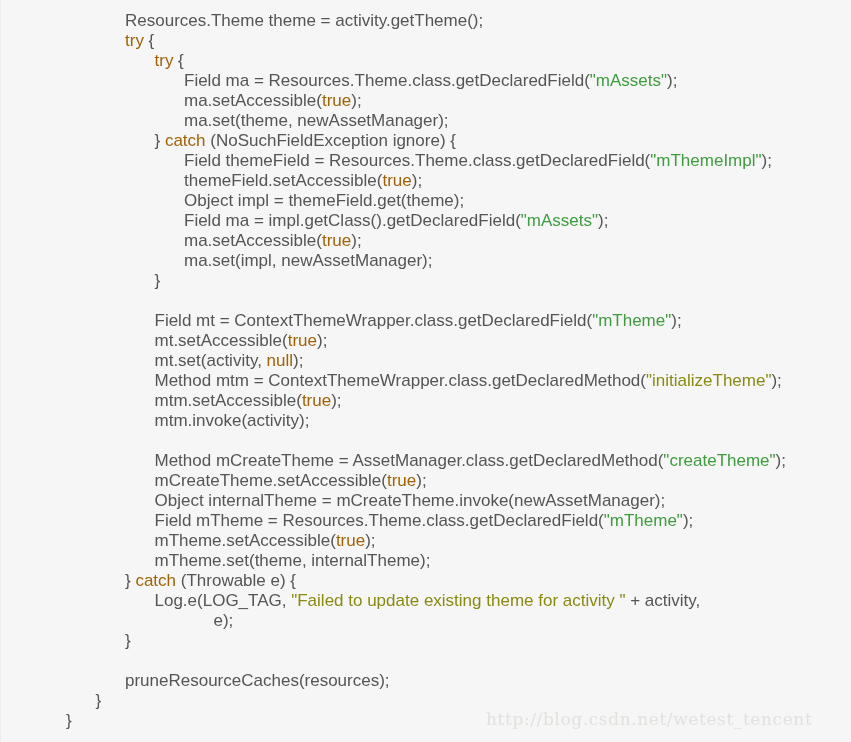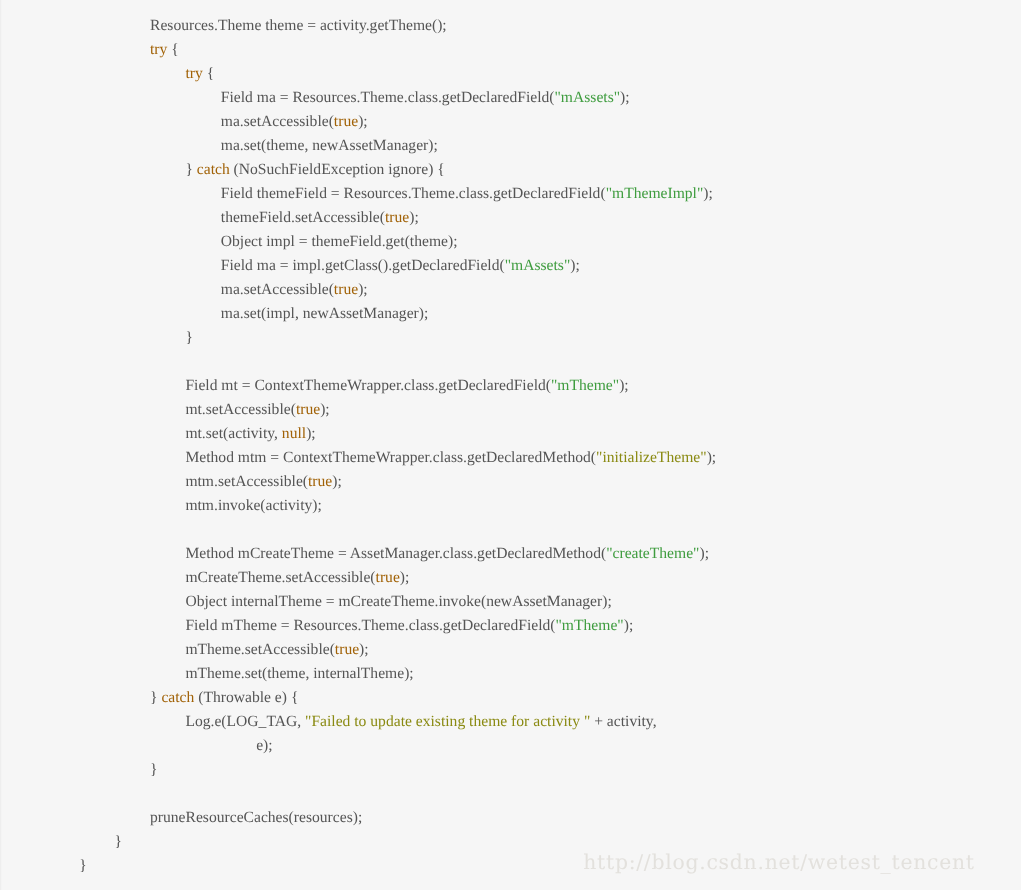--- a/index.html
+++ b/index.html
@@ -21,22 +21,22 @@
     width: 851px;
     height: 742px;
     background: #f6f6f6;
     border-left: 1px solid #eeeeee;
     box-sizing: border-box;
     padding: 0;
   }
   #code-listing {
     margin: 0;
     padding: 11px 0 0 0;
-    font-family: Liberation Serif, serif;
-    font-size: 13px;
+    font-family: Liberation Sans, sans-serif;
+    font-size: 17px;
     line-height: 20px;
     color: #555555;
     white-space: pre;
     tab-size: 4;
   }
   .ln {
     display: block;
     height: 20px;
     padding-left: 124px;
     white-space: pre;

